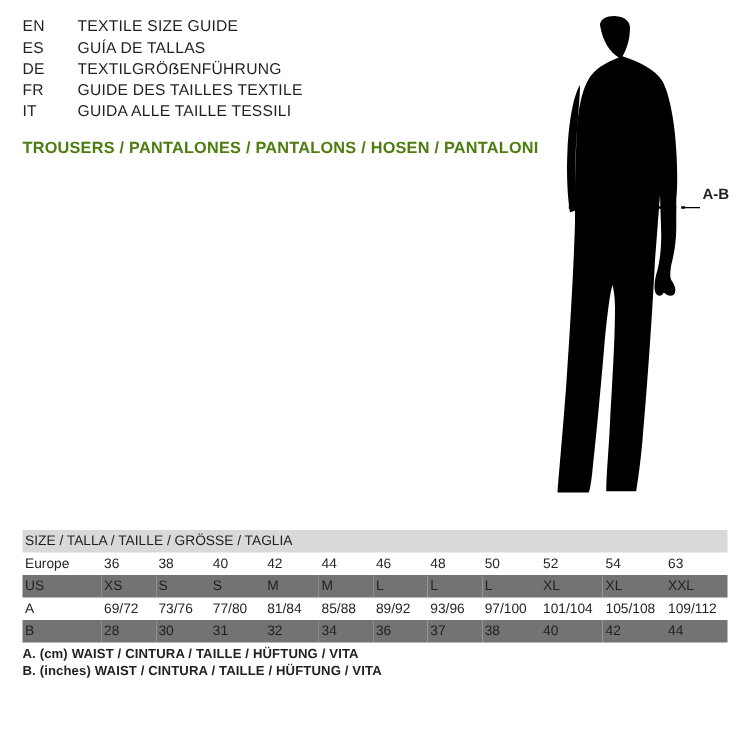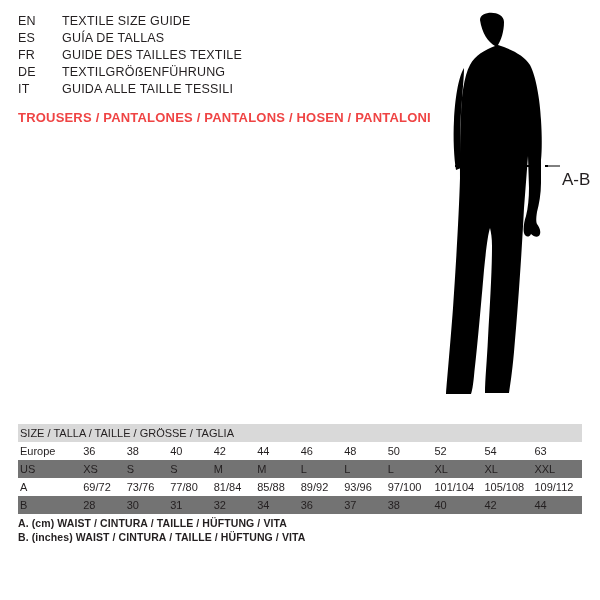--- a/index.html
+++ b/index.html
@@ -42,39 +42,39 @@
   }
   .lang-name {
     color: #231f20;
   }
 
   .section-title {
     margin-top: 11px;
     font-size: 13px;
     font-weight: bold;
     letter-spacing: 0.2px;
-    color: #ef4444;
+    color: #4d7c0f;
   }
 
   
   .figure {
     position: absolute;
     left: 400px;
     top: 8px;
     width: 195px;
     height: 400px;
   }
   .figure svg { display: block; }
   .ab-label {
     position: absolute;
     left: 162px;
-    top: 162px;
-    font-size: 17px;
-    color: #231f20;
-    font-weight: normal;
+    top: 140px;
+    font-size: 12px;
+    color: #231f20;
+    font-weight: bold;
   }
 
   
   .bottom {
     position: absolute;
     left: 18px;
     top: 424px;
     width: 564px;
   }
   .man-title {
@@ -126,26 +126,26 @@
     <tbody>
       <tr>
         <td class="lang-code">EN</td>
         <td class="lang-name">TEXTILE SIZE GUIDE</td>
       </tr>
       <tr>
         <td class="lang-code">ES</td>
         <td class="lang-name">GUÍA DE TALLAS</td>
       </tr>
       <tr>
+        <td class="lang-code">DE</td>
+        <td class="lang-name">TEXTILGRÖẞENFÜHRUNG</td>
+      </tr>
+      <tr>
         <td class="lang-code">FR</td>
         <td class="lang-name">GUIDE DES TAILLES TEXTILE</td>
-      </tr>
-      <tr>
-        <td class="lang-code">DE</td>
-        <td class="lang-name">TEXTILGRÖẞENFÜHRUNG</td>
       </tr>
       <tr>
         <td class="lang-code">IT</td>
         <td class="lang-name">GUIDA ALLE TAILLE TESSILI</td>
       </tr>
     </tbody>
   </table>
 
   <div class="section-title">TROUSERS / PANTALONES / PANTALONS / HOSEN / PANTALONI</div>
 

